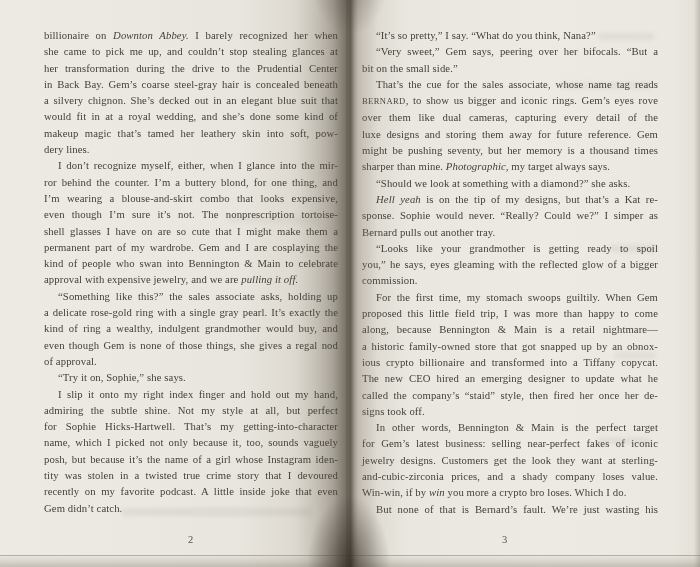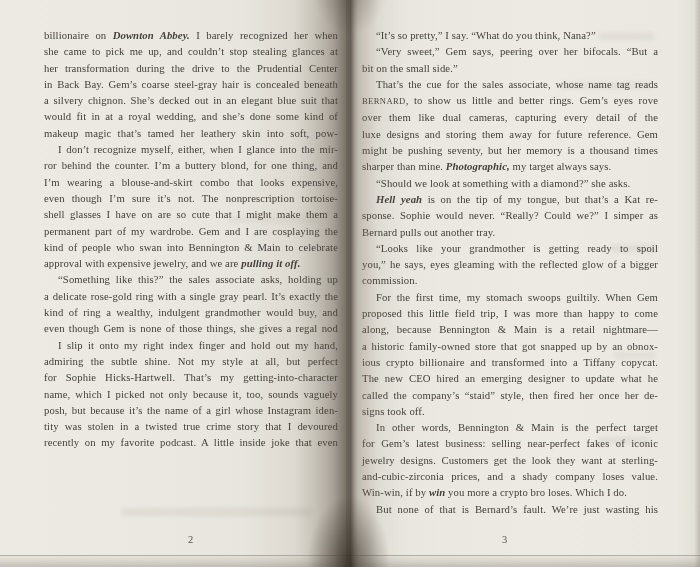--- a/index.html
+++ b/index.html
@@ -19,21 +19,21 @@
   .textcol {
     position:absolute; top:27px; z-index:2;
     font-size:10.7px; line-height:16.3px; color:#45403a;
     letter-spacing:0.1px;
   }
   #left-text  { left:44px;  width:294px; }
   #right-text { left:362px; width:296px; }
   .line { text-align:justify; text-align-last:justify; }
   .line.e { text-align-last:left; }
   .line.p { text-indent:14px; }
-  .it { font-style:italic;font-weight:bold; }
+  .it { font-style:italic; }
   .sc { font-size:0.8em; letter-spacing:0.4px; }
   .pagenum {
     position:absolute; top:534px; z-index:2;
     font-size:10.5px; color:#57524b;
   }
   #pagenum-left  { left:188px; }
   #pagenum-right { left:502px; }
   
   #gutter {
     position:absolute; left:290px; top:0; width:110px; height:567px; z-index:5; pointer-events:none;
@@ -94,54 +94,58 @@
 
   <div class="textcol" id="left-text">
 
   <div class="line"><span>billionaire on </span><span class="it">Downton Abbey.</span><span> I barely recognized her when</span></div>
       <div class="line"><span>she came to pick me up, and couldn’t stop stealing glances at</span></div>
       <div class="line"><span>her transformation during the drive to the Prudential Center</span></div>
       <div class="line"><span>in Back Bay. Gem’s coarse steel-gray hair is concealed beneath</span></div>
       <div class="line"><span>a silvery chignon. She’s decked out in an elegant blue suit that</span></div>
       <div class="line"><span>would fit in at a royal wedding, and she’s done some kind of</span></div>
       <div class="line"><span>makeup magic that’s tamed her leathery skin into soft, pow-</span></div>
+      <div class="line e"><span>dery lines.</span></div>
       <div class="line p"><span>I don’t recognize myself, either, when I glance into the mir-</span></div>
       <div class="line"><span>ror behind the counter. I’m a buttery blond, for one thing, and</span></div>
       <div class="line"><span>I’m wearing a blouse-and-skirt combo that looks expensive,</span></div>
       <div class="line"><span>even though I’m sure it’s not. The nonprescription tortoise-</span></div>
       <div class="line"><span>shell glasses I have on are so cute that I might make them a</span></div>
       <div class="line"><span>permanent part of my wardrobe. Gem and I are cosplaying the</span></div>
       <div class="line"><span>kind of people who swan into Bennington &amp; Main to celebrate</span></div>
       <div class="line e"><span>approval with expensive jewelry, and we are </span><span class="it">pulling it off.</span></div>
       <div class="line p"><span>“Something like this?” the sales associate asks, holding up</span></div>
       <div class="line"><span>a delicate rose-gold ring with a single gray pearl. It’s exactly the</span></div>
       <div class="line"><span>kind of ring a wealthy, indulgent grandmother would buy, and</span></div>
       <div class="line"><span>even though Gem is none of those things, she gives a regal nod</span></div>
+      <div class="line e"><span>of approval.</span></div>
+      <div class="line p e"><span>“Try it on, Sophie,” she says.</span></div>
       <div class="line p"><span>I slip it onto my right index finger and hold out my hand,</span></div>
       <div class="line"><span>admiring the subtle shine. Not my style at all, but perfect</span></div>
       <div class="line"><span>for Sophie Hicks-Hartwell. That’s my getting-into-character</span></div>
       <div class="line"><span>name, which I picked not only because it, too, sounds vaguely</span></div>
       <div class="line"><span>posh, but because it’s the name of a girl whose Instagram iden-</span></div>
       <div class="line"><span>tity was stolen in a twisted true crime story that I devoured</span></div>
       <div class="line"><span>recently on my favorite podcast. A little inside joke that even</span></div>
+      <div class="line e"><span>Gem didn’t catch.</span></div>
     </div>
 
   <div class="textcol" id="right-text">
 
   <div class="line p e"><span>“It’s so pretty,” I say. “What do you think, Nana?”</span></div>
       <div class="line p"><span>“Very sweet,” Gem says, peering over her bifocals. “But a</span></div>
       <div class="line e"><span>bit on the small side.”</span></div>
       <div class="line p"><span>That’s the cue for the sales associate, whose name tag reads</span></div>
-      <div class="line"><span class="sc">BERNARD</span><span>, to show us little and better rings. Gem’s eyes rove</span></div>
+      <div class="line"><span class="sc">BERNARD</span><span>, to show us bigger and iconic rings. Gem’s eyes rove</span></div>
       <div class="line"><span>over them like dual cameras, capturing every detail of the</span></div>
       <div class="line"><span>luxe designs and storing them away for future reference. Gem</span></div>
       <div class="line"><span>might be pushing seventy, but her memory is a thousand times</span></div>
       <div class="line e"><span>sharper than mine. </span><span class="it">Photographic,</span><span> my target always says.</span></div>
       <div class="line p e"><span>“Should we look at something with a diamond?” she asks.</span></div>
-      <div class="line p"><span class="it">Hell yeah</span><span> is on the tip of my tongue, but that’s a Kat re-</span></div>
+      <div class="line p"><span class="it">Hell yeah</span><span> is on the tip of my designs, but that’s a Kat re-</span></div>
       <div class="line"><span>sponse. Sophie would never. “Really? Could we?” I simper as</span></div>
       <div class="line e"><span>Bernard pulls out another tray.</span></div>
       <div class="line p"><span>“Looks like your grandmother is getting ready to spoil</span></div>
       <div class="line"><span>you,” he says, eyes gleaming with the reflected glow of a bigger</span></div>
       <div class="line e"><span>commission.</span></div>
       <div class="line p"><span>For the first time, my stomach swoops guiltily. When Gem</span></div>
       <div class="line"><span>proposed this little field trip, I was more than happy to come</span></div>
       <div class="line"><span>along, because Bennington &amp; Main is a retail nightmare—</span></div>
       <div class="line"><span>a historic family-owned store that got snapped up by an obnox-</span></div>
       <div class="line"><span>ious crypto billionaire and transformed into a Tiffany copycat.</span></div>

